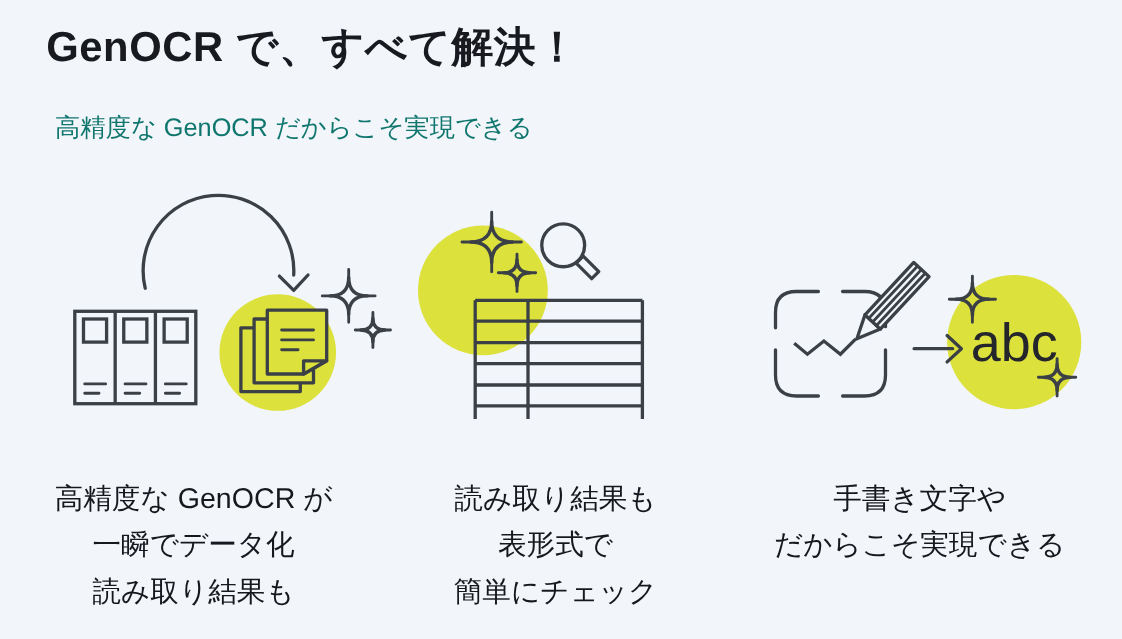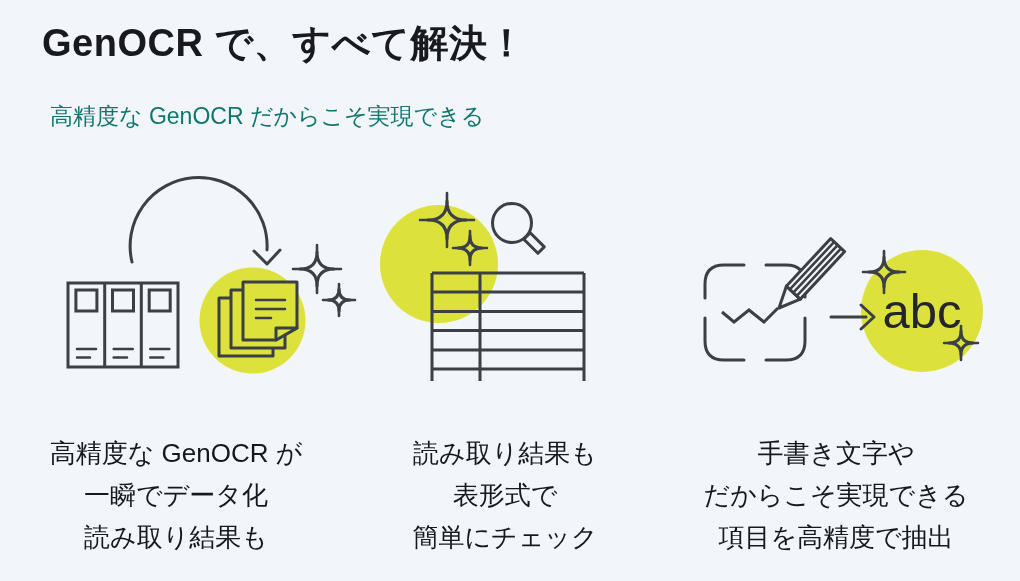--- a/index.html
+++ b/index.html
@@ -129,16 +129,15 @@
     <div>読み取り結果も</div>
   </div>
   <div class="caption c2">
     <div>読み取り結果も</div>
     <div>表形式で</div>
     <div>簡単にチェック</div>
   </div>
   <div class="caption c3">
     <div>手書き文字や</div>
     <div>だからこそ実現できる</div>
-    <div>項目を高精度で抽出</div>
   </div>
 
 </div>
 
 </body></html>

